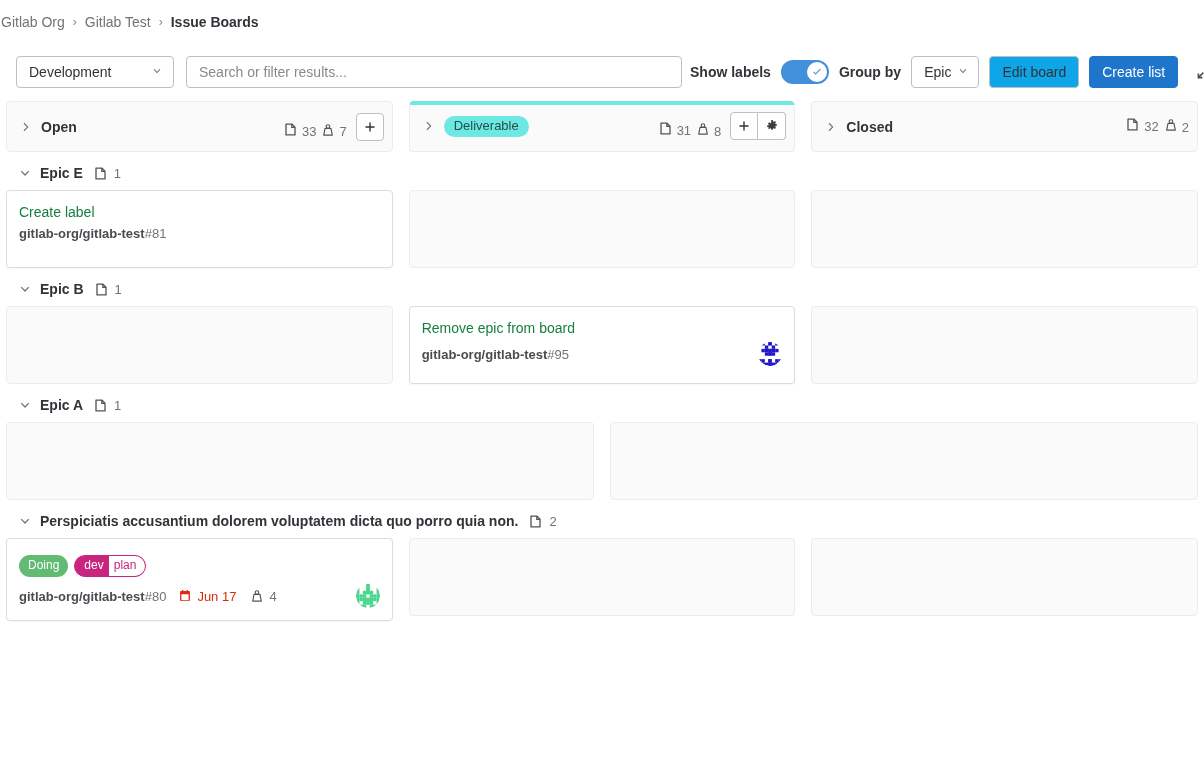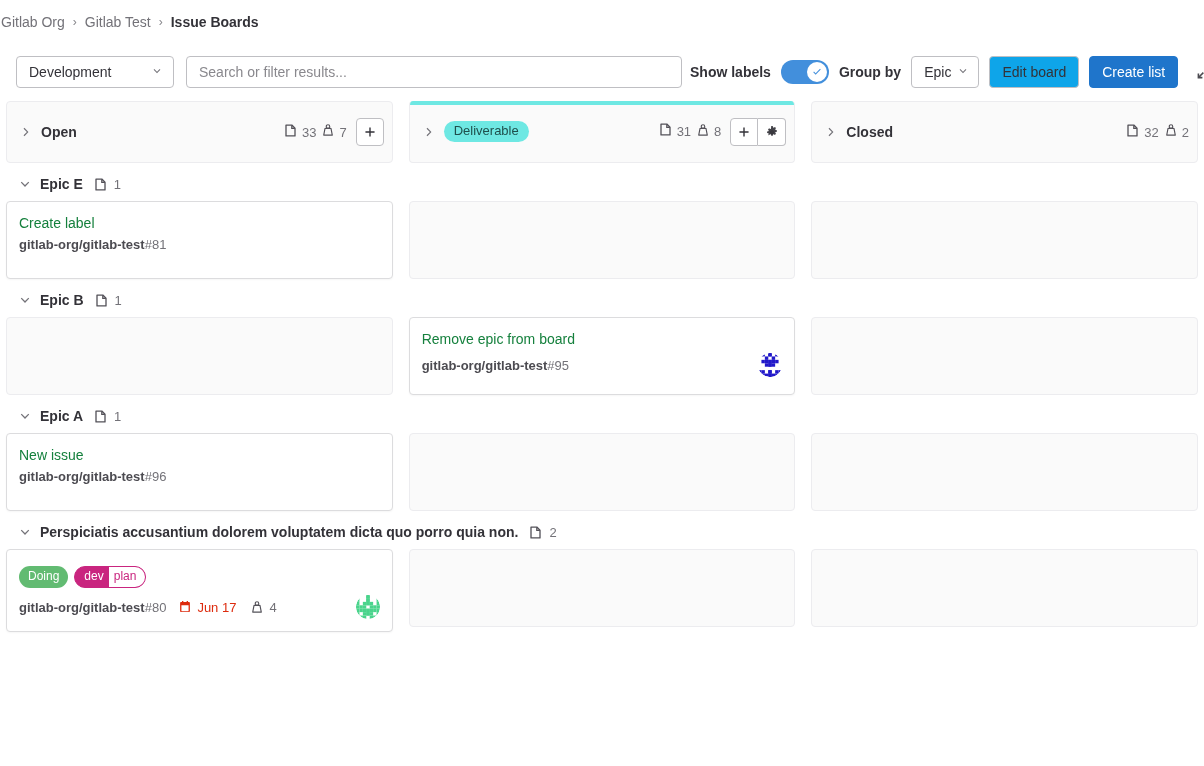--- a/index.html
+++ b/index.html
@@ -108,21 +108,21 @@
     display: flex;
     gap: 16px;
     padding: 0 6px;
   }
   .col { flex: 1 1 0; min-width: 0; }
 
   
   .col-headers { display: flex; gap: 16px; padding: 0 6px; }
   .col-header {
     flex: 1 1 0; min-width: 0;
-    height: 62px;
+    height: 51px;
     background: #fafafa;
     border: 1px solid #ececef;
     border-radius: 4px;
     display: flex; align-items: center;
     padding: 0 8px 0 10px;
     position: relative;
     overflow: hidden;
   }
   .col-header.accent { border-top: 0; }
   .col-accent-bar {
@@ -141,21 +141,21 @@
   .label-pill {
     display: inline-block;
     border-radius: 100px;
     padding: 2px 10px 3px;
     font-size: 13px; font-weight: 400;
     line-height: 16px;
     white-space: nowrap;
   }
   .col-meta {
     margin-left: auto;
-    display: flex; align-items: center; gap: 5px;
+    display: flex; align-items: flex-end; gap: 5px;
     flex: none;
   }
   .meta-group { display: flex; align-items: center; gap: 4px; }
   .meta-num { font-size: 13px; color: #737278; }
   .icon-btn {
     width: 28px; height: 28px;
     border: 1px solid #bfbfc3; background: #fff;
     display: flex; align-items: center; justify-content: center;
     cursor: pointer; color: #333238;
     border-radius: 4px;
@@ -505,33 +505,20 @@
     <span class="swimlane-title">Epic A</span>
     <span style="display:flex;margin-left:4px">
           <svg width="15" height="15" viewBox="0 0 16 16" fill="none" stroke="#535158" stroke-width="1.4">
             <path d="M3.2 2.2h6.2l3.4 3.4v8.2H3.2z" stroke-linejoin="round"></path>
             <path d="M9.4 2.3v3.4h3.3"></path>
           </svg>
         </span>
     <span class="swimlane-count">1</span>
       </div>
       <div class="board-row">
-        <div class="col">
-          <div class="card">
-        <div class="card-title-row">
-
-          <span class="card-title">New issue</span>
-        </div>
-
-        <div class="card-footer">
-          <span class="card-ref"><span class="ref-path">gitlab-org/gitlab-test</span>#96</span>
-
-        </div>
-      </div>
-        </div>
         <div class="col">
           <div class="card-dropzone"></div>
         </div>
         <div class="col">
           <div class="card-dropzone"></div>
         </div>
       </div>
       <div class="swimlane-header">
     <span class="chev">
           <svg width="14" height="14" viewBox="0 0 16 16" fill="#737278">

